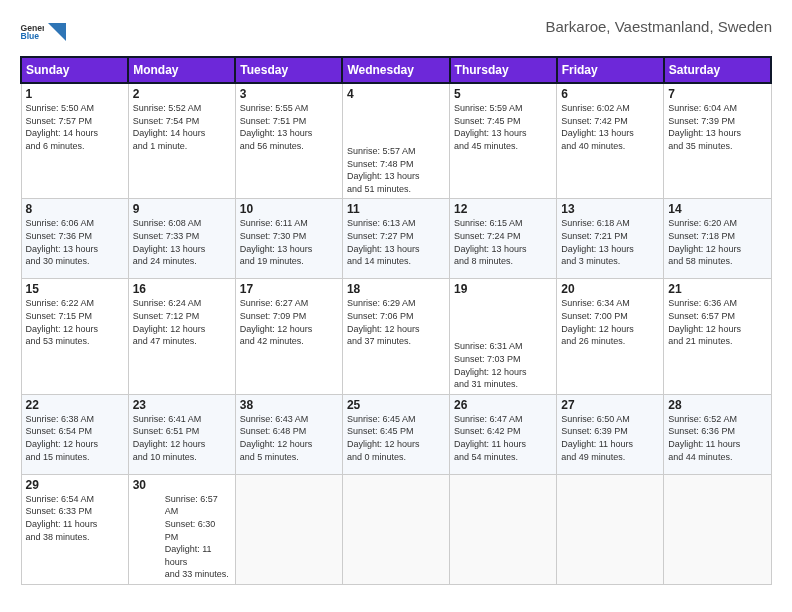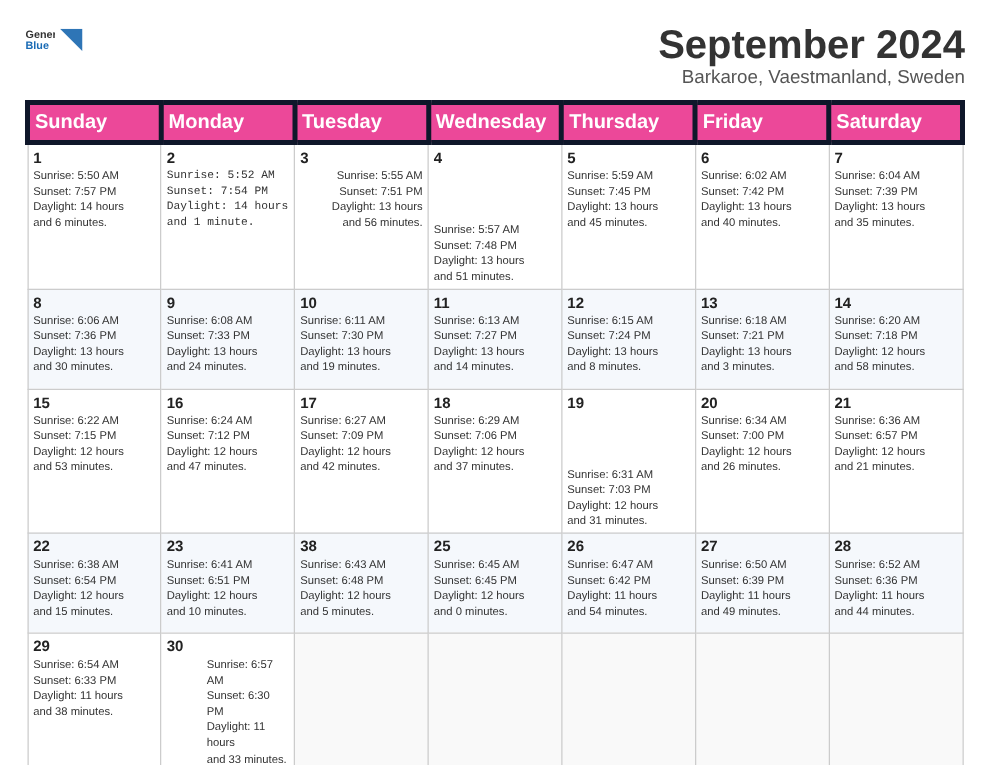--- a/index.html
+++ b/index.html
@@ -39,27 +39,27 @@
     .subtitle {
       font-size: 15px;
       color: #555;
     }
     .calendar {
       width: 100%;
       border-collapse: collapse;
       table-layout: fixed;
     }
     .calendar th {
-      background-color: #ec4899;
+      background-color: #6d28d9;
       color: #fff;
-      font-size: 16px;
+      font-size: 12px;
       font-weight: bold;
       padding: 5px 4px;
       text-align: left;
-      border: 4px solid #0f172a;
+      border: 2px solid #0f172a;
     }
     .calendar td {
       border: 1px solid #ccc;
       vertical-align: top;
       padding: 3px 4px;
       font-size: 9.5px;
       color: #333;
       height: 80px;
       background: #fff;
     }
@@ -93,21 +93,20 @@
     <div class="logo">
     <svg width="24" height="28" viewBox="0 0 50 50">
       <text x="1" y="22" font-size="18" font-weight="bold" fill="#333" font-family="Arial">General</text>
       <text x="1" y="40" font-size="18" font-weight="bold" fill="#1a6bb5" font-family="Arial">Blue</text>
     </svg>
     <svg width="18" height="18" viewBox="0 0 20 20">
       <polygon points="0,0 20,0 20,20" fill="#2e75b6"></polygon>
     </svg>
   </div>
     <div class="title-area">
-      <div class="main-title">September 2024</div>
       <div class="subtitle">Barkaroe, Vaestmanland, Sweden</div>
     </div>
   </div>
 
   <table class="calendar">
     <thead>
       <tr>
       <th>Sunday</th>
           <th>Monday</th>
           <th>Tuesday</th>
@@ -121,28 +120,28 @@
     <tr>
           <td>
             <span class="day-num">1</span>
             <div class="day-info" style="white-space: pre-line;">Sunrise: 5:50 AM
 Sunset: 7:57 PM
 Daylight: 14 hours
 and 6 minutes.</div>
           </td>
           <td>
             <span class="day-num">2</span>
-            <div class="day-info" style="white-space: pre-line; font-family: Liberation Mono, monospace;">Sunrise: 5:52 AM
+            <div class="day-info" style="white-space: pre-line;">Sunrise: 5:52 AM
 Sunset: 7:54 PM
 Daylight: 14 hours
 and 1 minute.</div>
           </td>
           <td>
             <span class="day-num">3</span>
-            <div class="day-info" style="white-space: pre-line; text-align: right;">Sunrise: 5:55 AM
+            <div class="day-info" style="white-space: pre-line;">Sunrise: 5:55 AM
 Sunset: 7:51 PM
 Daylight: 13 hours
 and 56 minutes.</div>
           </td>
           <td>
             <span class="day-num">4</span>
             <div class="day-info" style="white-space: pre-line; margin-top: 44px;">Sunrise: 5:57 AM
 Sunset: 7:48 PM
 Daylight: 13 hours
 and 51 minutes.</div>

